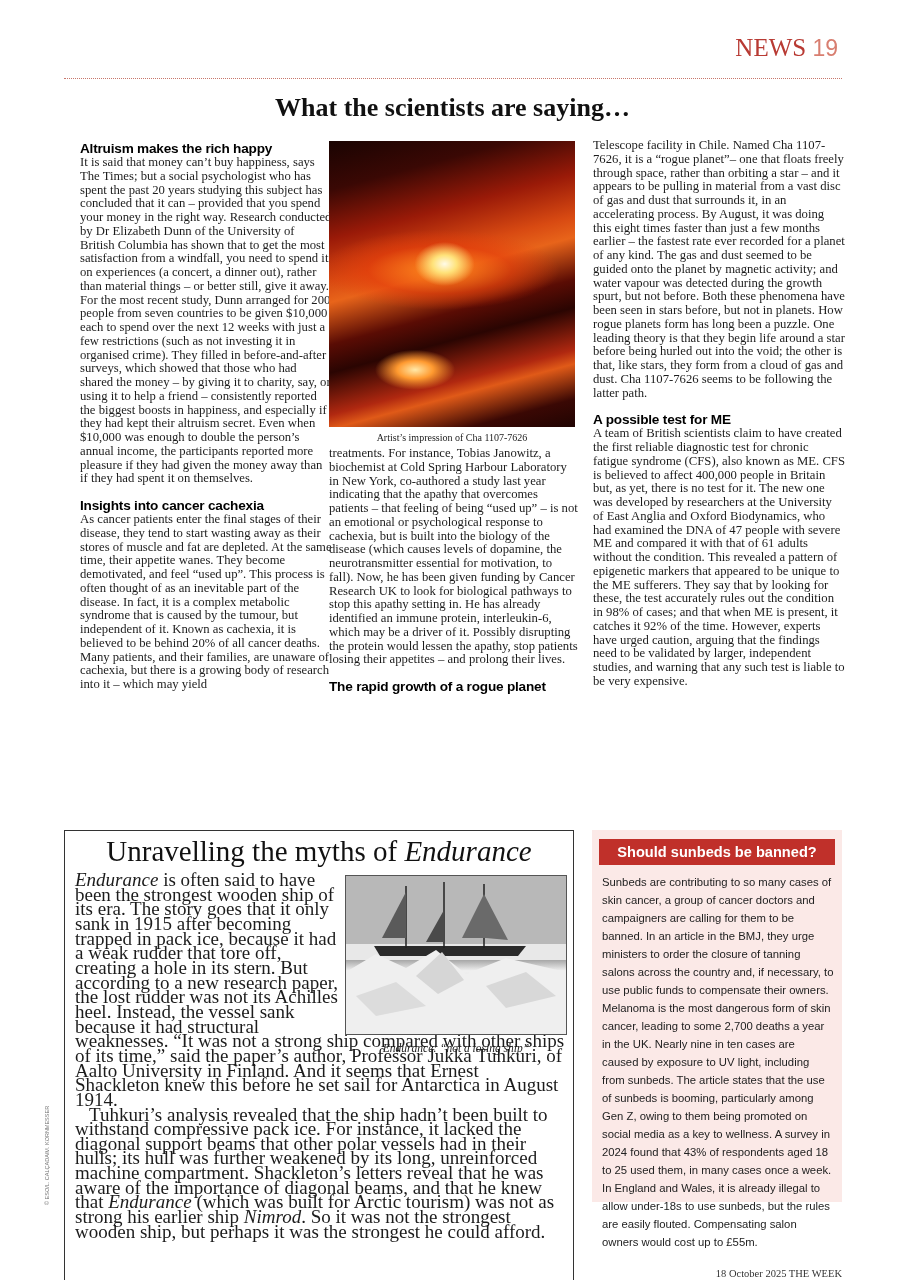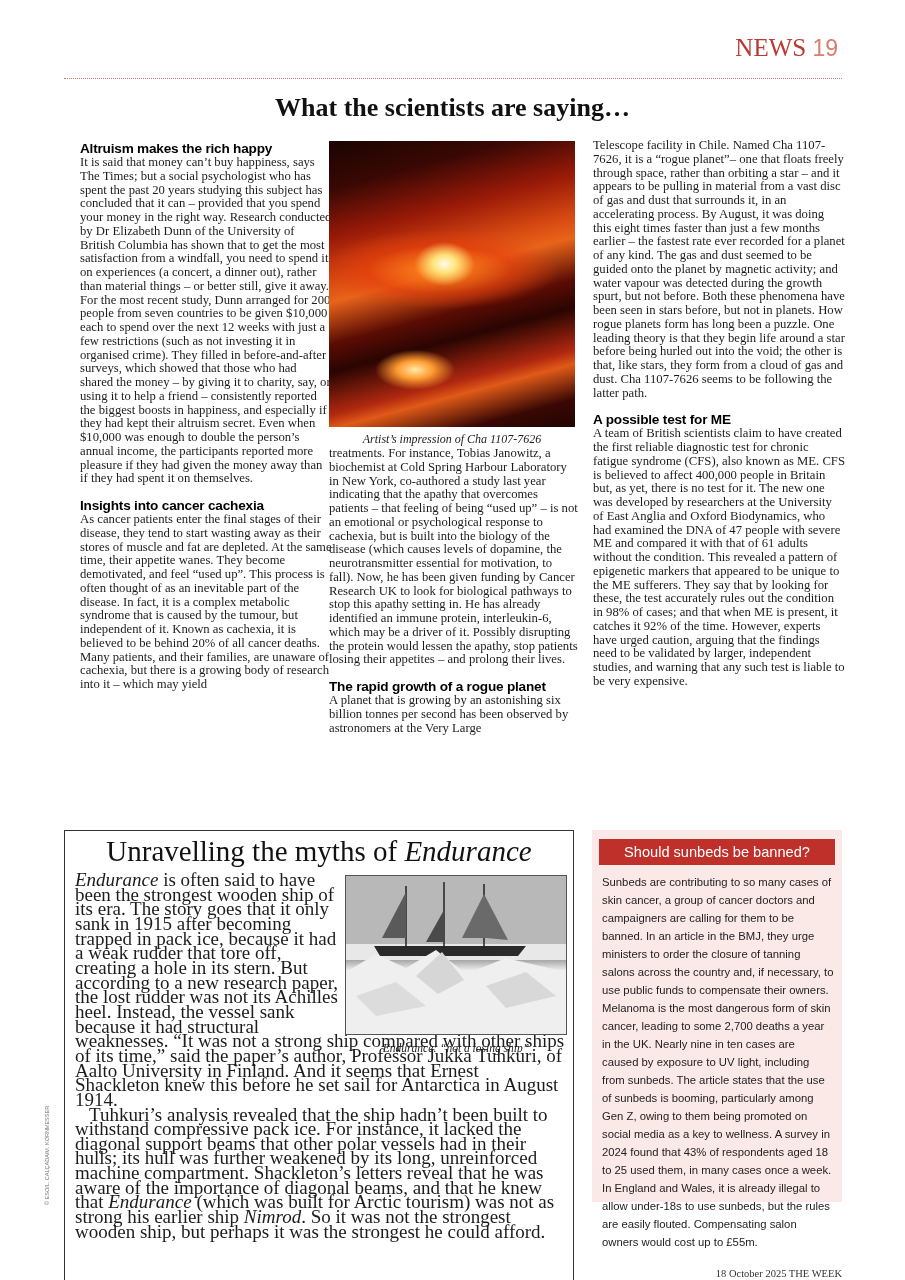--- a/index.html
+++ b/index.html
@@ -21,34 +21,34 @@
   .col1 { left: 64px; top: 141px; width: 252px; margin-left: 16px; }
   .col2 { left: 329px; top: 447px; width: 250px; }
   .col3 { left: 593px; top: 139px; width: 252px; }
 
   .planet-img { position: absolute; left: 329px; top: 141px; width: 246px; height: 286px; background:
       radial-gradient(ellipse 30px 22px at 47% 43%, #fffbe8 0%, #ffe27a 40%, rgba(255,170,40,0) 100%),
       radial-gradient(ellipse 40px 20px at 35% 80%, #ffe9a8 0%, #ff9a30 45%, rgba(255,90,10,0) 100%),
       radial-gradient(ellipse 120px 40px at 45% 45%, rgba(255,140,30,0.95) 0%, rgba(230,60,10,0.6) 60%, rgba(120,10,0,0) 100%),
       linear-gradient(165deg, #1a0402 0%, #3a0804 14%, #9a1a08 28%, #d84a12 40%, #e8641a 46%, #5a0c04 58%, #2a0502 66%, #b02810 78%, #e05a18 82%, #3a0804 92%, #200402 100%);
   }
-  .planet-caption { position: absolute; left: 329px; top: 432px; width: 246px; text-align: center; font-family: "Liberation Serif", serif; font-style: italic; font-size: 12px; color: #222; }
+  .planet-caption { position: absolute; left: 329px; top: 432px; width: 246px; text-align: center; font-family: "Liberation Serif", serif; font-size: 10px; color: #222; }
 
   .endurance-box { position: absolute; left: 64px; top: 830px; width: 510px; height: 472px; border: 1.3px solid #333; box-sizing: border-box; }
   .endurance-title { position: absolute; left: 0; top: 4px; width: 100%; text-align: center; font-family: "Liberation Serif", serif; font-size: 29px; color: #111; }
   .endurance-text { position: absolute; left: 10px; top: 42px; width: 490px; font-family: "Liberation Serif", serif; font-size: 19px; line-height: 14.65px; color: #1c1c1c; }
   .endurance-text p { margin: 0; }
   .endurance-text .float-space { float: right; width: 220px; height: 160px; }
   .ship-img { position: absolute; left: 280px; top: 44px; width: 222px; height: 160px; border: 1px solid #555; box-sizing: border-box; overflow: hidden;
       background: linear-gradient(180deg, #a9a9a9 0%, #cfcfcf 30%, #e2e2e2 48%, #9a9a9a 52%, #f0f0f0 60%, #d0d0d0 75%, #bdbdbd 100%); }
   .ship-caption { position: absolute; left: 280px; top: 211px; width: 222px; text-align: center; font-family: "Liberation Serif", serif; font-style: italic; font-size: 11.5px; color: #222; }
   .credit { position: absolute; left: 44px; top: 1205px; transform: rotate(-90deg); transform-origin: left top; font-family: "Liberation Sans", sans-serif; font-size: 5.5px; color: #777; white-space: nowrap; }
 
   .sunbeds-box { position: absolute; left: 592px; top: 830px; width: 250px; height: 372px; background: #fbe9e7; }
-  .sunbeds-head { position: absolute; left: 7px; top: 9px; width: 236px; height: 26px; background: #c0302a; color: #fff; font-family: "Liberation Sans", sans-serif; font-weight: normal; font-size: 14.6px; line-height: 26px; text-align: center; }
+  .sunbeds-head { position: absolute; left: 7px; top: 9px; width: 236px; height: 26px; background: #c0302a; color: #fff; font-family: "Liberation Sans", sans-serif; font-weight: bold; font-size: 14.6px; line-height: 26px; text-align: center; }
   .sunbeds-text { position: absolute; left: 10px; top: 43px; width: 232px; font-family: "Liberation Sans", sans-serif; font-size: 11.3px; line-height: 18px; color: #222; }
 
   .footer { position: absolute; right: 63px; top: 1268px; font-family: Liberation Serif, serif; font-size: 10.5px; color: #333; }
 </style>
 </head>
 <body>
 
 <div class="masthead">
   <div class="news-label">
     <span>NEWS</span>
@@ -66,21 +66,20 @@
   <div class="story-head">Insights into cancer cachexia</div>
   <p>As cancer patients enter the final stages of their disease, they tend to start wasting away as their stores of muscle and fat are depleted. At the same time, their appetite wanes. They become demotivated, and feel “used up”. This process is often thought of as an inevitable part of the disease. In fact, it is a complex metabolic syndrome that is caused by the tumour, but independent of it. Known as cachexia, it is believed to be behind 20% of all cancer deaths. Many patients, and their families, are unaware of cachexia, but there is a growing body of research into it – which may yield</p>
 </div>
 
 <div class="planet-img"></div>
 <div class="planet-caption">Artist’s impression of Cha 1107-7626</div>
 <div class="col col2">
   <p>treatments. For instance, Tobias Janowitz, a biochemist at Cold Spring Harbour Laboratory in New York, co-authored a study last year indicating that the apathy that overcomes patients – that feeling of being “used up” – is not an emotional or psychological response to cachexia, but is built into the biology of the disease (which causes levels of dopamine, the neurotransmitter essential for motivation, to fall). Now, he has been given funding by Cancer Research UK to look for biological pathways to stop this apathy setting in. He has already identified an immune protein, interleukin-6, which may be a driver of it. Possibly disrupting the protein would lessen the apathy, stop patients losing their appetites – and prolong their lives.</p>
   <div class="gap"></div>
   <div class="story-head">The rapid growth of a rogue planet</div>
-  <p>A planet that is growing by an astonishing six billion tonnes per second has been observed by astronomers at the Very Large</p>
 </div>
 
 <div class="col col3">
   <p>Telescope facility in Chile. Named Cha 1107-7626, it is a “rogue planet”– one that floats freely through space, rather than orbiting a star – and it appears to be pulling in material from a vast disc of gas and dust that surrounds it, in an accelerating process. By August, it was doing this eight times faster than just a few months earlier – the fastest rate ever recorded for a planet of any kind. The gas and dust seemed to be guided onto the planet by magnetic activity; and water vapour was detected during the growth spurt, but not before. Both these phenomena have been seen in stars before, but not in planets. How rogue planets form has long been a puzzle. One leading theory is that they begin life around a star before being hurled out into the void; the other is that, like stars, they form from a cloud of gas and dust. Cha 1107-7626 seems to be following the latter path.</p>
   <div class="gap"></div>
   <div class="story-head">A possible test for ME</div>
   <p>A team of British scientists claim to have created the first reliable diagnostic test for chronic fatigue syndrome (CFS), also known as ME. CFS is believed to affect 400,000 people in Britain but, as yet, there is no test for it. The new one was developed by researchers at the University of East Anglia and Oxford Biodynamics, who had examined the DNA of 47 people with severe ME and compared it with that of 61 adults without the condition. This revealed a pattern of epigenetic markers that appeared to be unique to the ME sufferers. They say that by looking for these, the test accurately rules out the condition in 98% of cases; and that when ME is present, it catches it 92% of the time. However, experts have urged caution, arguing that the findings need to be validated by larger, independent studies, and warning that any such test is liable to be very expensive.</p>
 </div>
 
 <div class="endurance-box">

